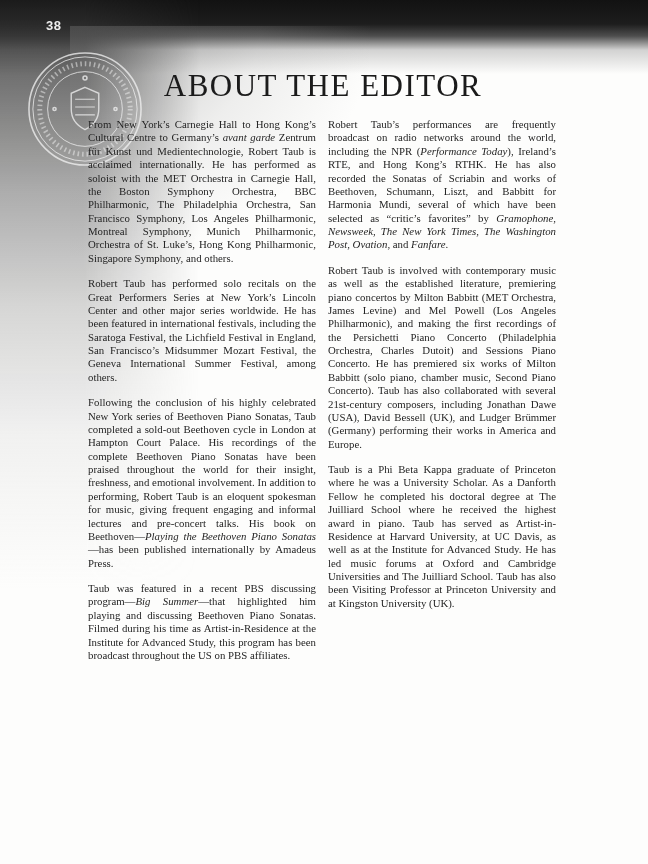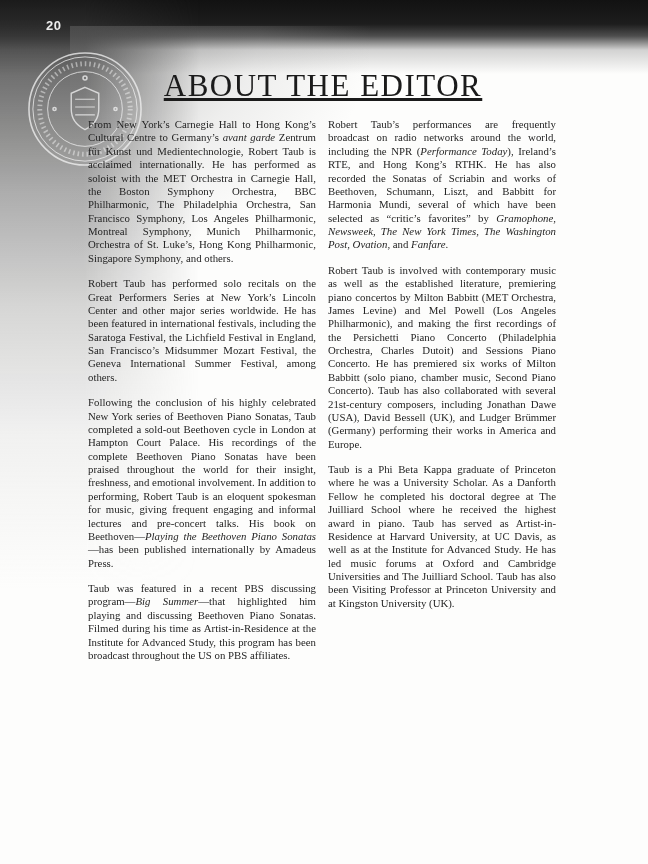--- a/index.html
+++ b/index.html
@@ -45,21 +45,21 @@
   }
   .seal {
     position:absolute; top:50px; left:26px;
     width:118px; height:118px; opacity:0.85;
   }
   .content {
     position:absolute; top:68px; left:88px; width:470px;
   }
   .title {
     font-size:31px; font-weight:normal; letter-spacing:1.5px;
-    text-align:center; color:#1b1b1b; margin:0 0 14px 0;text-decoration:underline;
+    text-align:center; color:#1b1b1b; margin:0 0 14px 0;
   }
   .subtitle {
     font-size:17px; font-weight:600; font-variant:small-caps;
     letter-spacing:1.5px; text-align:center; color:#141414;
     margin:0 0 24px 0;
   }
   .cols { display:flex; gap:12px; }
   .col {
     width:228px;
     font-size:10.8px; line-height:1.24;
@@ -70,21 +70,21 @@
 </style>
 </head>
 <body>
 
 <div class="page">
 
   <div class="bg-top"></div>
   <div class="bg-left"></div>
   <div class="bg-diag"></div>
 
-  <div class="page-number">20</div>
+  <div class="page-number">38</div>
 
   <div class="seal">
     <svg viewBox="0 0 120 120" width="118" height="118">
       <g fill="none" stroke="#f2f2f2" stroke-width="1.6" opacity="0.9">
         <circle cx="60" cy="60" r="57"></circle>
         <circle cx="60" cy="60" r="53" stroke-width="1"></circle>
         <circle cx="60" cy="60" r="38" stroke-width="1"></circle>
         <circle cx="60" cy="60" r="46" stroke-width="5" stroke-dasharray="1.6 3" opacity="0.65"></circle>
         <path d="M60 38 l14 6 v16 c0 12 -8 18 -14 21 c-6 -3 -14 -9 -14 -21 v-16 z" stroke-width="1.4"></path>
         <path d="M50 50 h20 M50 58 h20 M50 66 h20" stroke-width="1.1"></path>

